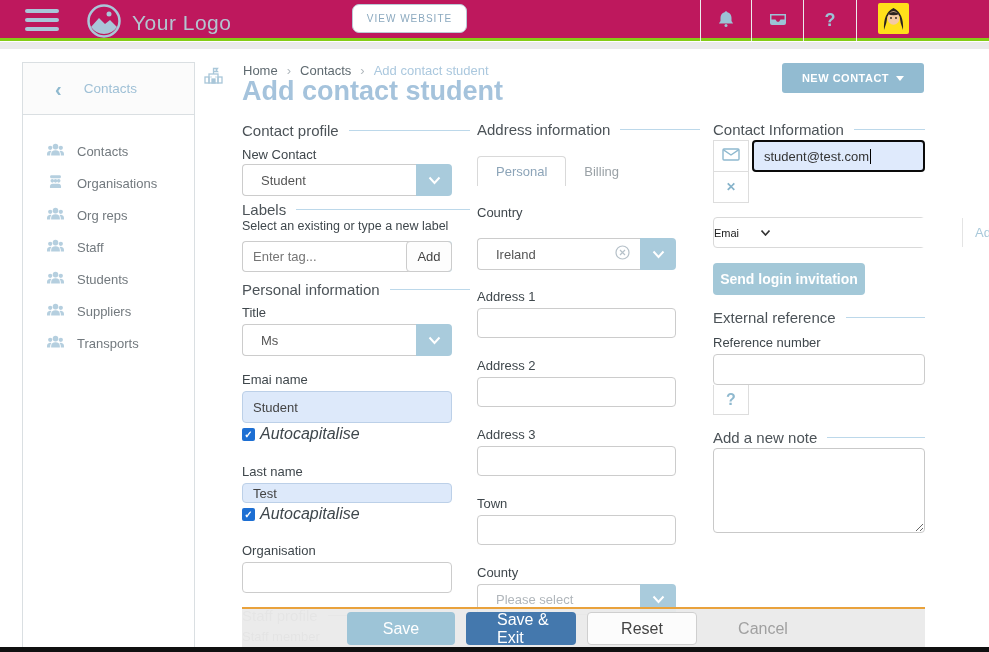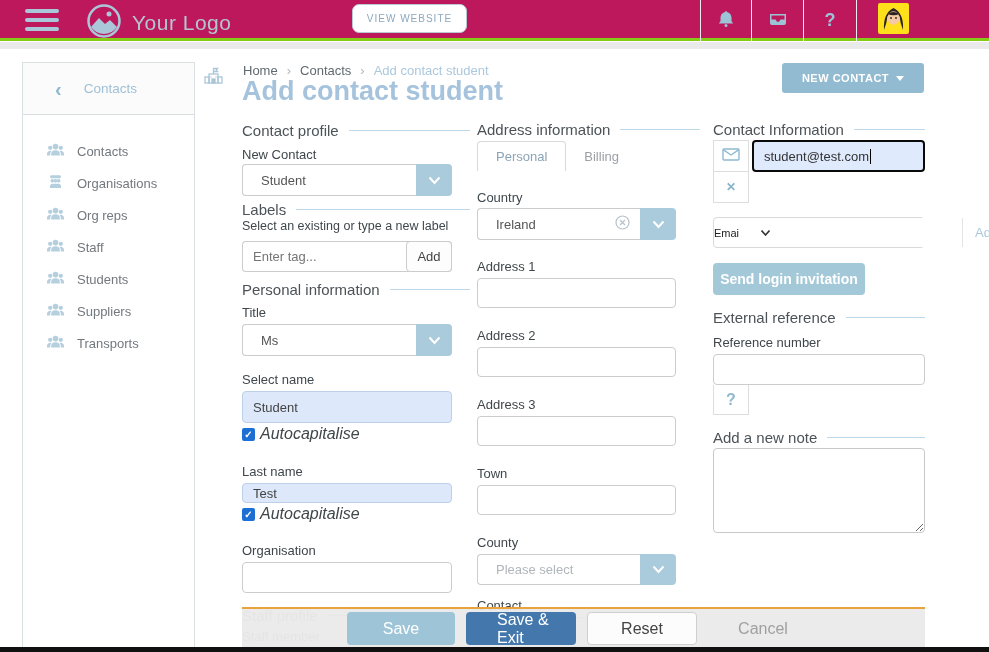--- a/index.html
+++ b/index.html
@@ -100,21 +100,21 @@
   
   .footer-bar { position:absolute; left:242px; top:607px; width:683px; height:41px; background:rgba(234,234,234,0.93);
     border-top:2px solid #e9a23c; z-index:5; display:flex; align-items:center; padding-left:105px; gap:11px; }
   .fbtn { height:33px; display:flex; align-items:center; justify-content:center; font-size:16px; border-radius:4px; cursor:pointer; }
   .fbtn.save { width:108px; background:#9dc4d7; color:#fff; }
   .fbtn.save-exit { width:110px; background:#4478ad; color:#fff;padding-left:31px; }
   .fbtn.reset { width:110px; background:#fcfcfc; border:1px solid #cfcfcf; color:#444; }
   .fbtn.cancel { width:110px; background:transparent; color:#a0a0a0; }
   .bottom-black { position:absolute; left:0; top:647px; width:989px; height:5px; background:#101010; z-index:6; }
 
-  .mt2{margin-top:2px}.mt3{margin-top:3px}.mt4{margin-top:4px}.mt5{margin-top:5px}.mt6{margin-top:6px}.mt7{margin-top:7px}
+  .mt2{margin-top:2px}.mt3{margin-top:18px}.mt4{margin-top:4px}.mt5{margin-top:5px}.mt6{margin-top:6px}.mt7{margin-top:7px}
   .mt8{margin-top:8px}.mt9{margin-top:9px}.mt13{margin-top:13px}.mt14{margin-top:14px}.mt15{margin-top:15px}.mt16{margin-top:16px}
   .mt19{margin-top:19px}.mt20{margin-top:20px}.mt21{margin-top:21px}
 </style>
 </head>
 <body>
 
 <div class="topbar">
   <div class="hamburger">
       <span></span>
       <span></span>
@@ -316,21 +316,21 @@
   <div class="inner">
     <div class="f-label mt7">Title</div>
     <div class="sel mt4">
       <div class="val">Ms</div>
       <div class="chev">
           <svg width="13" height="9" viewBox="0 0 13 9">
             <path d="M1.5 1.5 L6.5 7 L11.5 1.5" fill="none" stroke="#fff" stroke-width="2"></path>
           </svg>
         </div>
     </div>
-    <div class="f-label mt16">Select name</div>
+    <div class="f-label mt16">Emai name</div>
     <input class="txt-input name-input mt4" style="height: 32px;" value="Student">
     <div class="checkbox-row mt2">
       <span class="cbx">✓</span>
       <span class="cbx-label">Autocapitalise</span>
     </div>
     <div class="f-label mt21">Last name</div>
     <input class="txt-input name-input mt4" style="height: 20px;" value="Test">
     <div class="checkbox-row mt2">
       <span class="cbx">✓</span>
       <span class="cbx-label">Autocapitalise</span>

